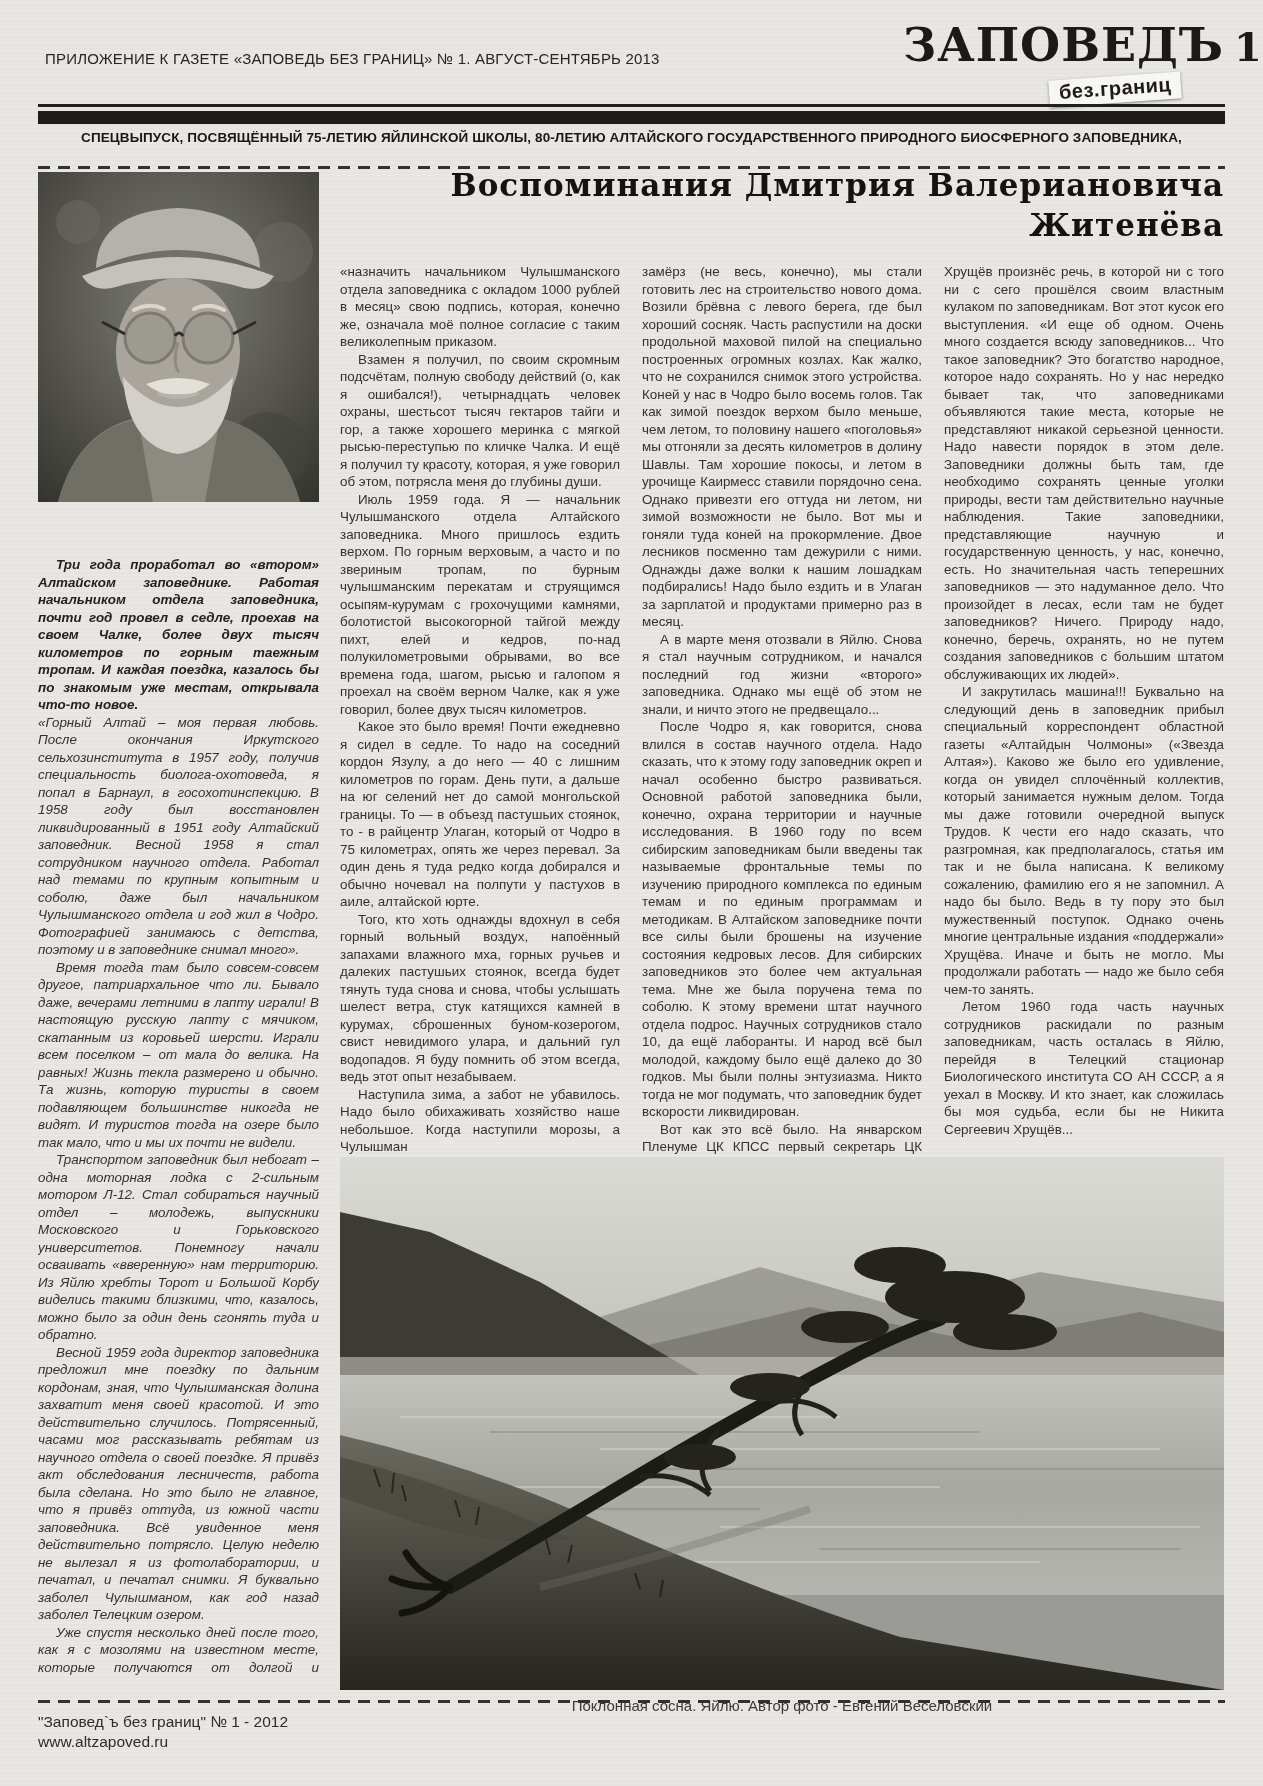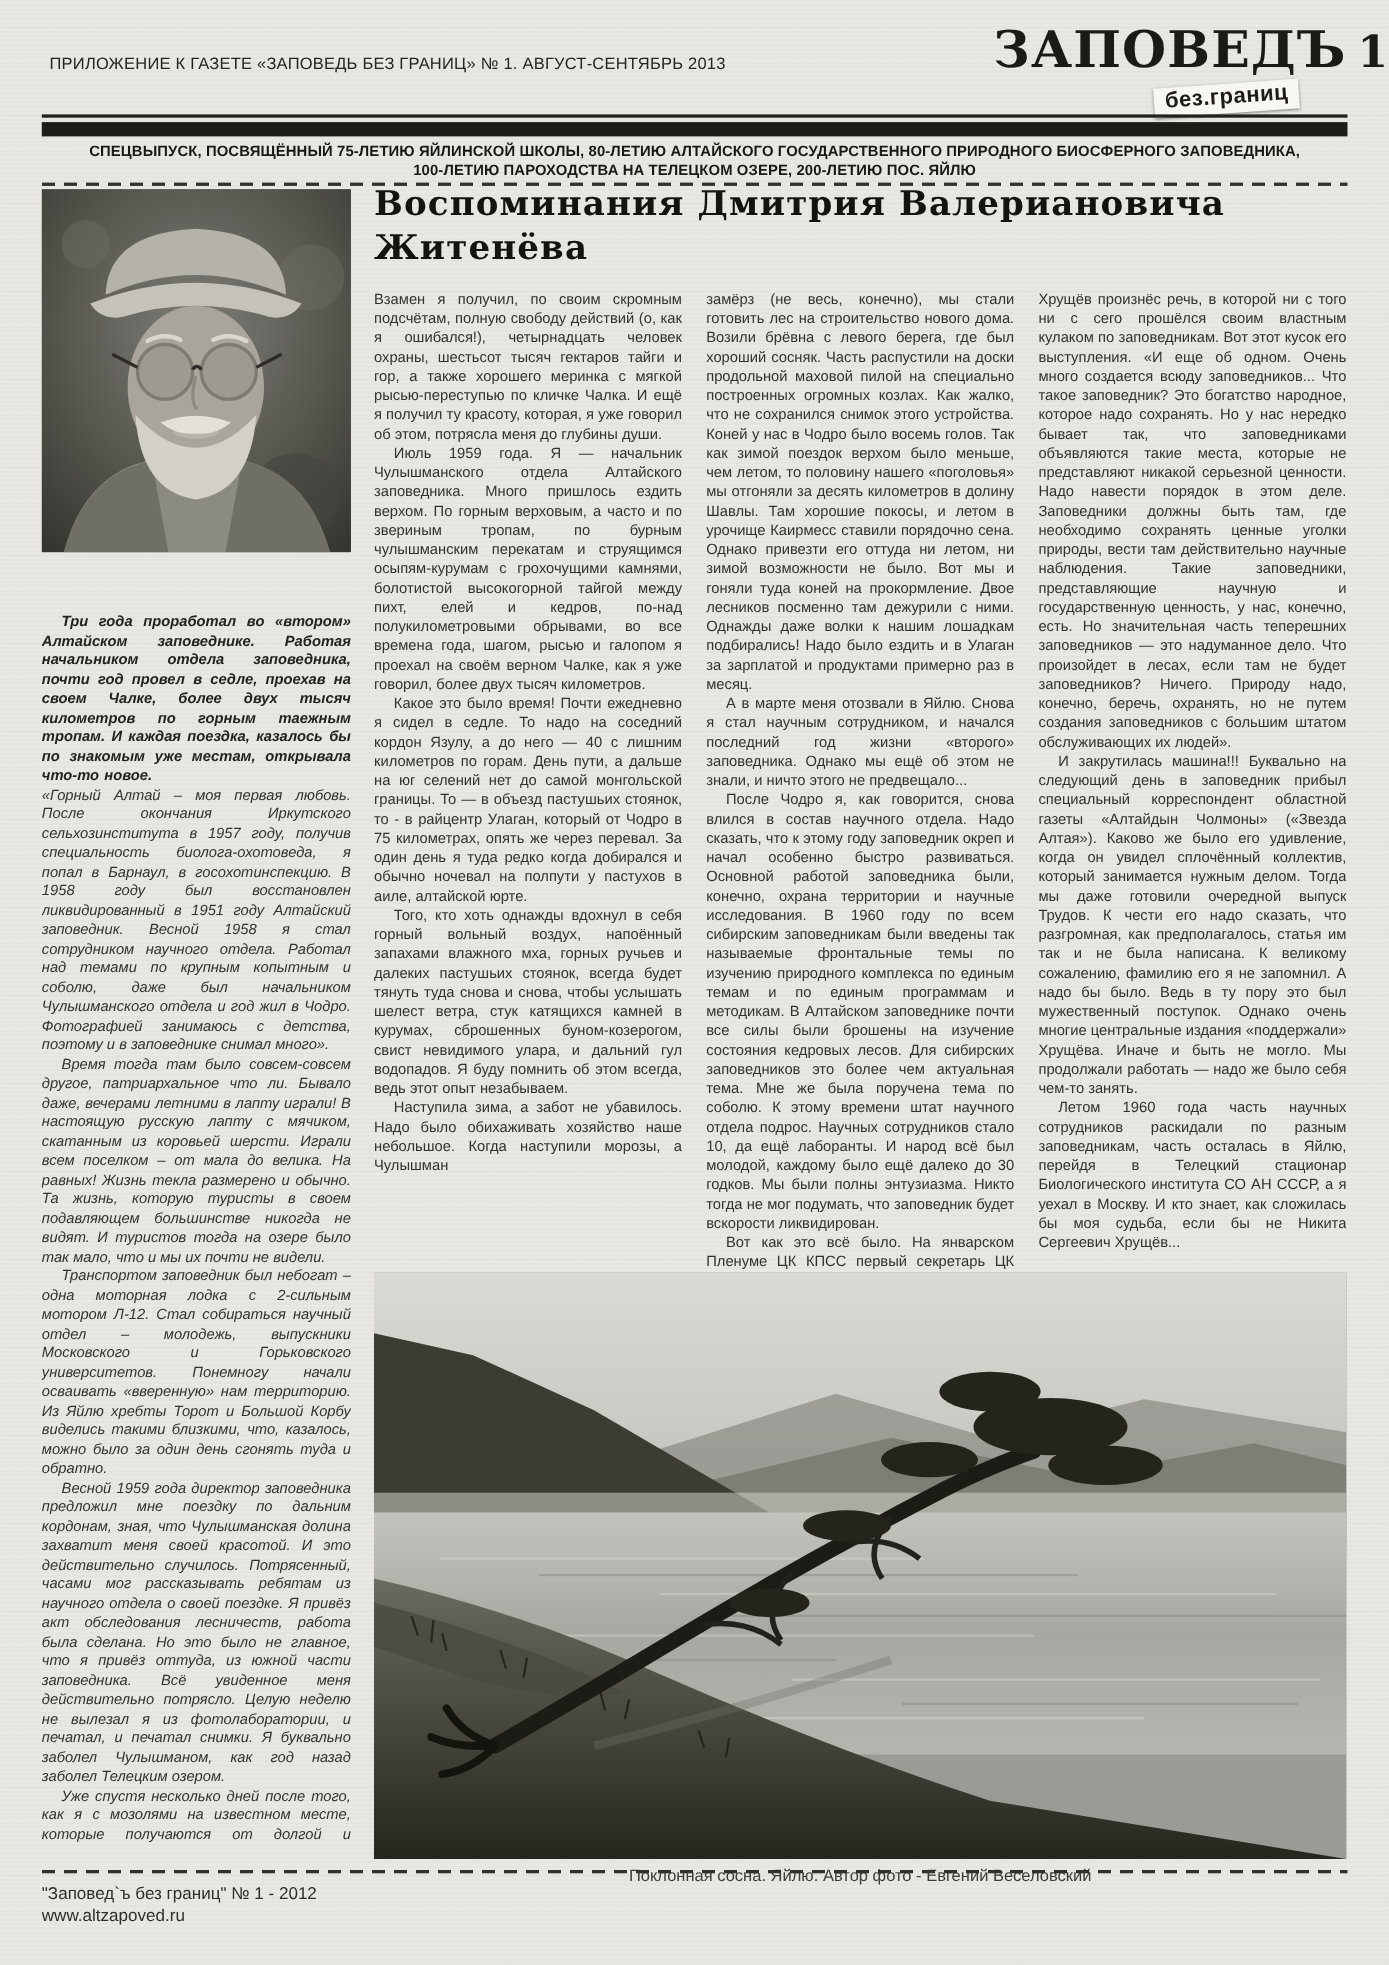--- a/index.html
+++ b/index.html
@@ -32,21 +32,21 @@
   .dash-bottom{left:38px;width:1187px;top:1700px;}
 
   
   .colA{left:38px;top:172px;width:281px;}
   .portrait{width:281px;height:330px;display:block;background:#555;}
   .colA-text{margin-top:54px;height:1120px;overflow:hidden;font-style:italic;}
 
   
   .right-area{left:340px;top:165px;width:884px;}
   .title{font-family:"DejaVu Serif", serif;font-weight:bold;font-size:31px;line-height:40px;
-    color:#14130f;text-align:left;letter-spacing:1px;margin:0 0 18px 0;}
+    color:#14130f;text-align:right;letter-spacing:1px;margin:0 0 18px 0;}
   .three-cols{display:flex;gap:22px;height:894px;overflow:hidden;}
   .three-cols .col{flex:1 1 0;min-width:0;}
 
   
   .para{margin:0;font-size:13.4px;line-height:17.5px;text-align:justify;text-indent:18px;color:#33322c;}
   .lead{font-weight:bold;color:#23221d;word-spacing:1px;}
   .col [data-bind-list] > .para:first-child{text-indent:0;}
   .url-line{margin-top:18px;text-align:right;font-weight:bold;font-size:14px;color:#23221d;}
 
   
@@ -64,21 +64,20 @@
 <div class="abs masthead">
   <span class="masthead-word" data-bind="header.masthead">ЗАПОВЕДЪ</span><span class="masthead-num" data-bind="header.page_number">1</span>
   <div class="masthead-badge" data-bind="header.masthead_badge">без.границ</div>
 </div>
 
 <div class="abs rule-thin"></div>
 <div class="abs rule-thick"></div>
 
 <div class="abs subheader">
   <div data-bind="header.special_issue_line1">СПЕЦВЫПУСК, ПОСВЯЩЁННЫЙ 75-ЛЕТИЮ ЯЙЛИНСКОЙ ШКОЛЫ, 80-ЛЕТИЮ АЛТАЙСКОГО ГОСУДАРСТВЕННОГО ПРИРОДНОГО БИОСФЕРНОГО ЗАПОВЕДНИКА,</div>
-  <div data-bind="header.special_issue_line2">100-ЛЕТИЮ ПАРОХОДСТВА НА ТЕЛЕЦКОМ ОЗЕРЕ, 200-ЛЕТИЮ ПОС. ЯЙЛЮ</div>
 </div>
 
 <div class="abs dash dash-top"></div>
 
 <div class="abs colA col">
   <div>
     <svg class="portrait" viewBox="0 0 281 330" xmlns="http://www.w3.org/2000/svg">
       <defs>
         <radialGradient id="pbg" cx="50%" cy="38%" r="80%">
           <stop offset="0%" stop-color="#7d7d78"></stop>
@@ -126,20 +125,21 @@
       </div>
   </div>
 </div>
 
 <div class="abs right-area">
   <h1 class="title" data-bind="article.title">Воспоминания Дмитрия Валериановича Житенёва</h1>
 
   <div class="three-cols">
     <div class="col">
       <div data-bind-list="article.column_b.paragraphs">
+          <p class="para">«назначить начальником Чулышманского отдела заповедника с окладом 1000 рублей в месяц» свою подпись, которая, конечно же, означала моё полное согласие с таким великолепным приказом.</p>
           <p class="para">Взамен я получил, по своим скромным подсчётам, полную свободу действий (о, как я ошибался!), четырнадцать человек охраны, шестьсот тысяч гектаров тайги и гор, а также хорошего меринка с мягкой рысью-переступью по кличке Чалка. И ещё я получил ту красоту, которая, я уже говорил об этом, потрясла меня до глубины души.</p>
           <p class="para">Июль 1959 года. Я — начальник Чулышманского отдела Алтайского заповедника. Много пришлось ездить верхом. По горным верховым, а часто и по звериным тропам, по бурным чулышманским перекатам и струящимся осыпям-курумам с грохочущими камнями, болотистой высокогорной тайгой между пихт, елей и кедров, по-над полукилометровыми обрывами, во все времена года, шагом, рысью и галопом я проехал на своём верном Чалке, как я уже говорил, более двух тысяч километров.</p>
           <p class="para">Какое это было время! Почти ежедневно я сидел в седле. То надо на соседний кордон Язулу, а до него — 40 с лишним километров по горам. День пути, а дальше на юг селений нет до самой монгольской границы. То — в объезд пастушьих стоянок, то - в райцентр Улаган, который от Чодро в 75 километрах, опять же через перевал. За один день я туда редко когда добирался и обычно ночевал на полпути у пастухов в аиле, алтайской юрте.</p>
           <p class="para">Того, кто хоть однажды вдохнул в себя горный вольный воздух, напоённый запахами влажного мха, горных ручьев и далеких пастушьих стоянок, всегда будет тянуть туда снова и снова, чтобы услышать шелест ветра, стук катящихся камней в курумах, сброшенных буном-козерогом, свист невидимого улара, и дальний гул водопадов. Я буду помнить об этом всегда, ведь этот опыт незабываем.</p>
           <p class="para">Наступила зима, а забот не убавилось. Надо было обихаживать хозяйство наше небольшое. Когда наступили морозы, а Чулышман</p>
         </div>
     </div>
     <div class="col">
       <div data-bind-list="article.column_c.paragraphs">
           <p class="para">замёрз (не весь, конечно), мы стали готовить лес на строительство нового дома. Возили брёвна с левого берега, где был хороший сосняк. Часть распустили на доски продольной маховой пилой на специально построенных огромных козлах. Как жалко, что не сохранился снимок этого устройства. Коней у нас в Чодро было восемь голов. Так как зимой поездок верхом было меньше, чем летом, то половину нашего «поголовья» мы отгоняли за десять километров в долину Шавлы. Там хорошие покосы, и летом в урочище Каирмесс ставили порядочно сена. Однако привезти его оттуда ни летом, ни зимой возможности не было. Вот мы и гоняли туда коней на прокормление. Двое лесников посменно там дежурили с ними. Однажды даже волки к нашим лошадкам подбирались! Надо было ездить и в Улаган за зарплатой и продуктами примерно раз в месяц.</p>

